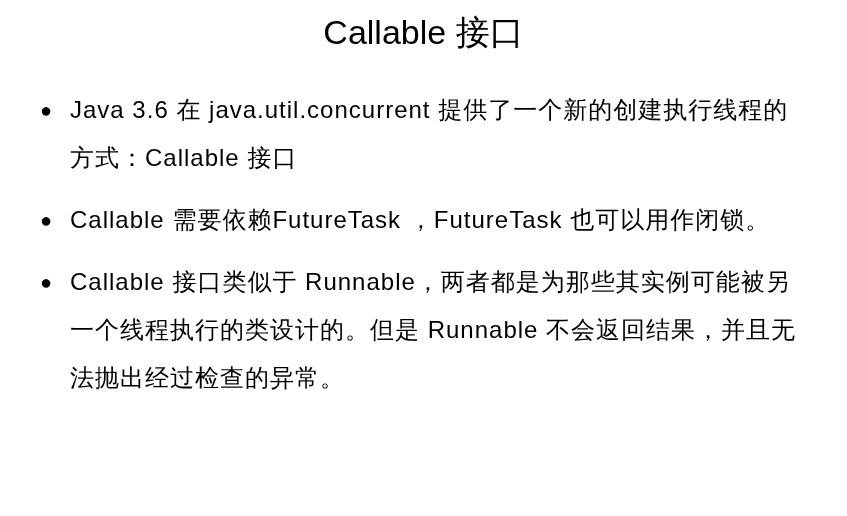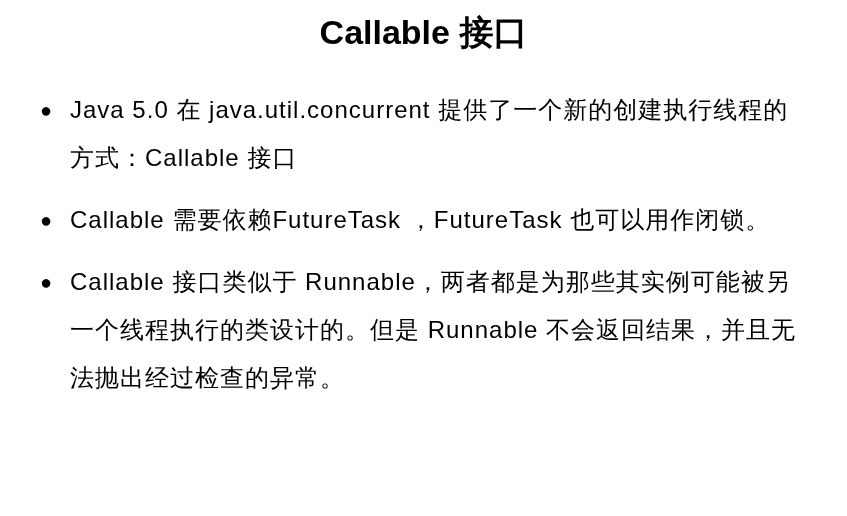--- a/index.html
+++ b/index.html
@@ -11,21 +11,21 @@
       width: 847px;
       height: 516px;
       background: #ffffff;
       font-family: "Microsoft YaHei", "SimSun", sans-serif;
       color: #000000;
       padding: 10px 40px 20px 40px;
     }
     .slide-title {
       text-align: center;
       font-size: 34px;
-      font-weight: bold;
+      font-weight: normal;
       margin-bottom: 30px;
     }
     .bullet-list {
       list-style: none;
     }
     .bullet-item {
       position: relative;
       padding-left: 30px;
       font-size: 24px;
       line-height: 2.0;
@@ -40,16 +40,16 @@
       font-size: 20px;
       line-height: 2.4;
     }
   </style>
 </head>
 <body>
 
 <h1 class="slide-title">Callable 接口</h1>
 
 <ul class="bullet-list">
-  <li class="bullet-item">Java 5.0 在 java.util.concurrent 提供了一个新的创建执行线程的方式：Callable 接口</li>
+  <li class="bullet-item">Java 3.6 在 java.util.concurrent 提供了一个新的创建执行线程的方式：Callable 接口</li>
   <li class="bullet-item">Callable 需要依赖FutureTask ，FutureTask 也可以用作闭锁。</li>
   <li class="bullet-item">Callable 接口类似于 Runnable，两者都是为那些其实例可能被另一个线程执行的类设计的。但是 Runnable 不会返回结果，并且无法抛出经过检查的异常。</li>
 </ul>
 
 </body></html>

